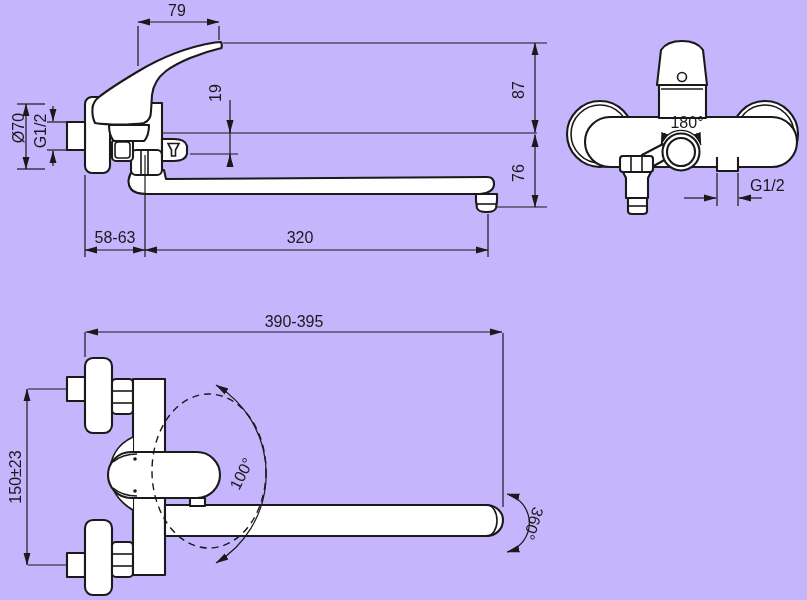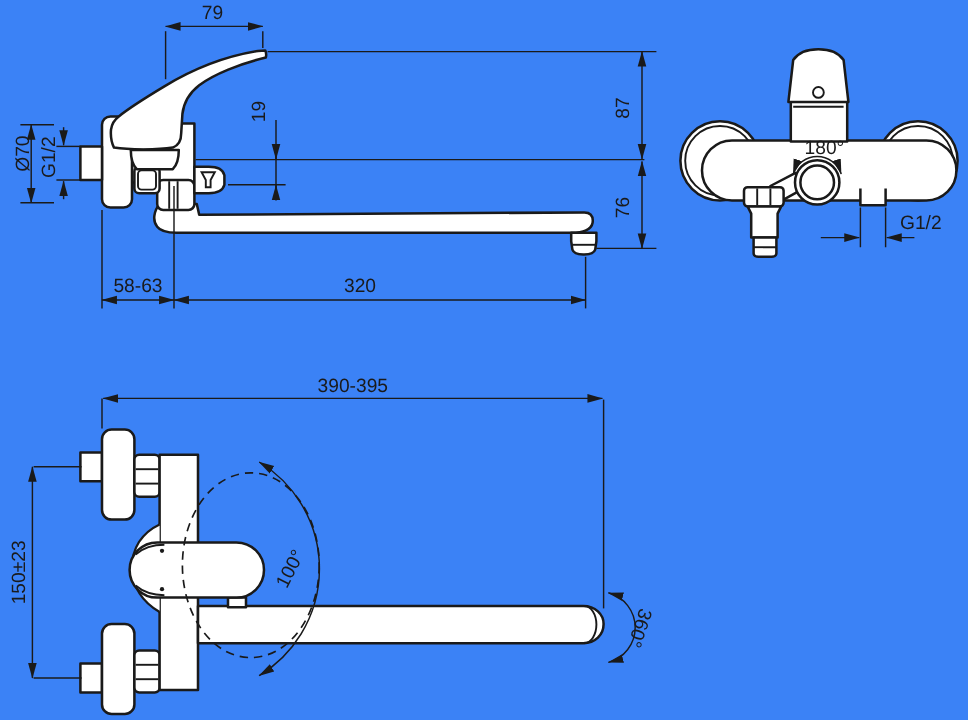--- a/index.html
+++ b/index.html
@@ -1,16 +1,16 @@
 <!DOCTYPE html>
 <html><head>
 <meta charset="utf-8">
 <style>
   html,body{margin:0;padding:0;background:#fff;}
-  .canvas{width:807px;height:600px;background:#3b82f6;position:relative;overflow:hidden;}
+  .canvas{width:807px;height:600px;background:#c4b5fd;position:relative;overflow:hidden;}
   svg{display:block;}
   svg text{font:16px "Liberation Sans", sans-serif;fill:#1a1a1a;}
   .part{fill:#ffffff;stroke:#1a1a1a;stroke-width:2.1;stroke-linejoin:round;}
   .part-thin{fill:none;stroke:#1a1a1a;stroke-width:1.6;}
   .partline{fill:none;stroke:#1a1a1a;stroke-width:1.8;}
   .dim{fill:none;stroke:#1a1a1a;stroke-width:1.2;}
   .dashed{fill:none;stroke:#1a1a1a;stroke-width:1.4;stroke-dasharray:7 5;}
 </style>
 </head>
 <body>

